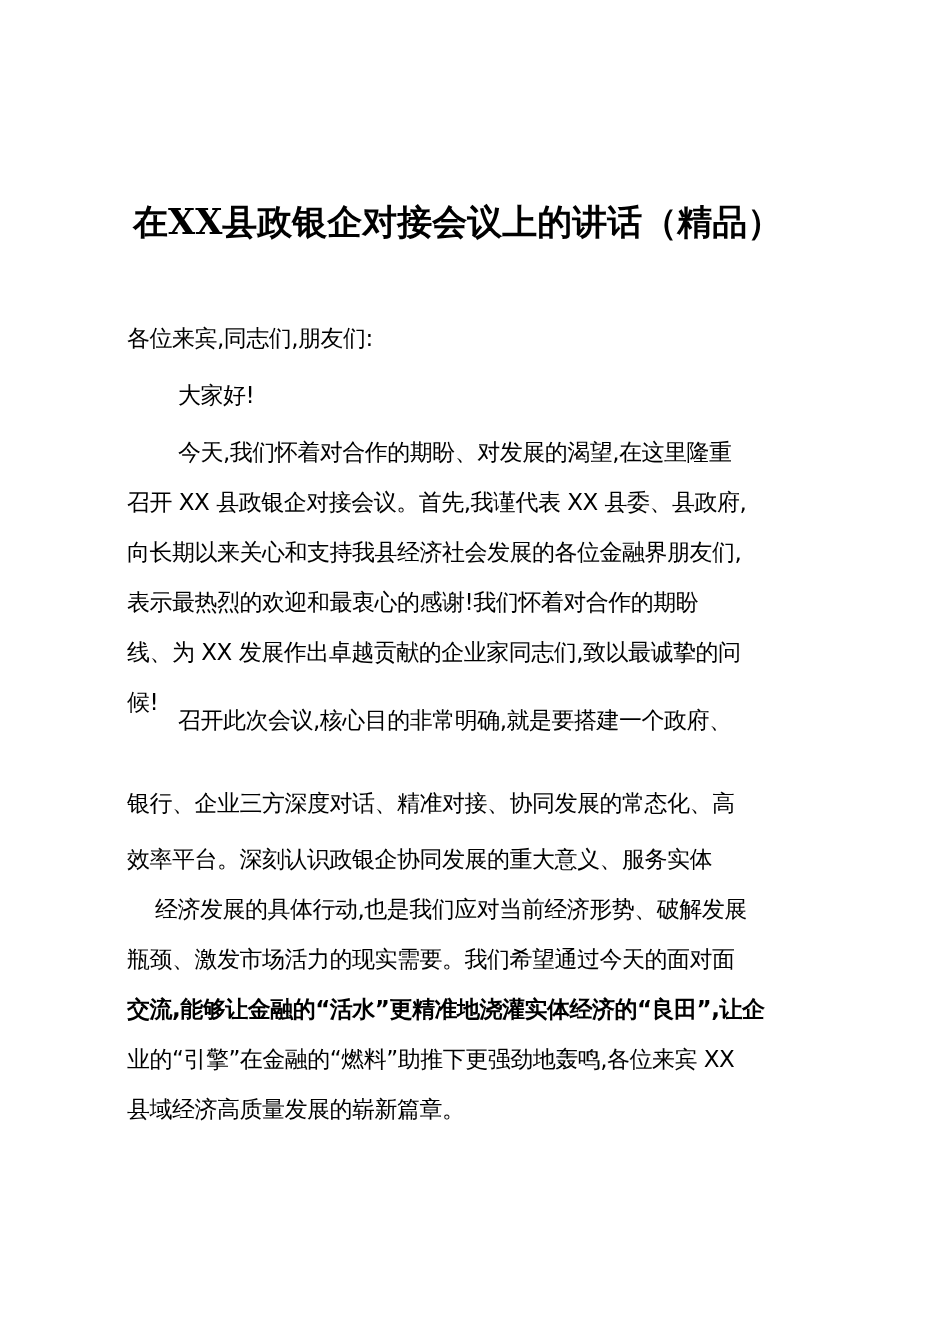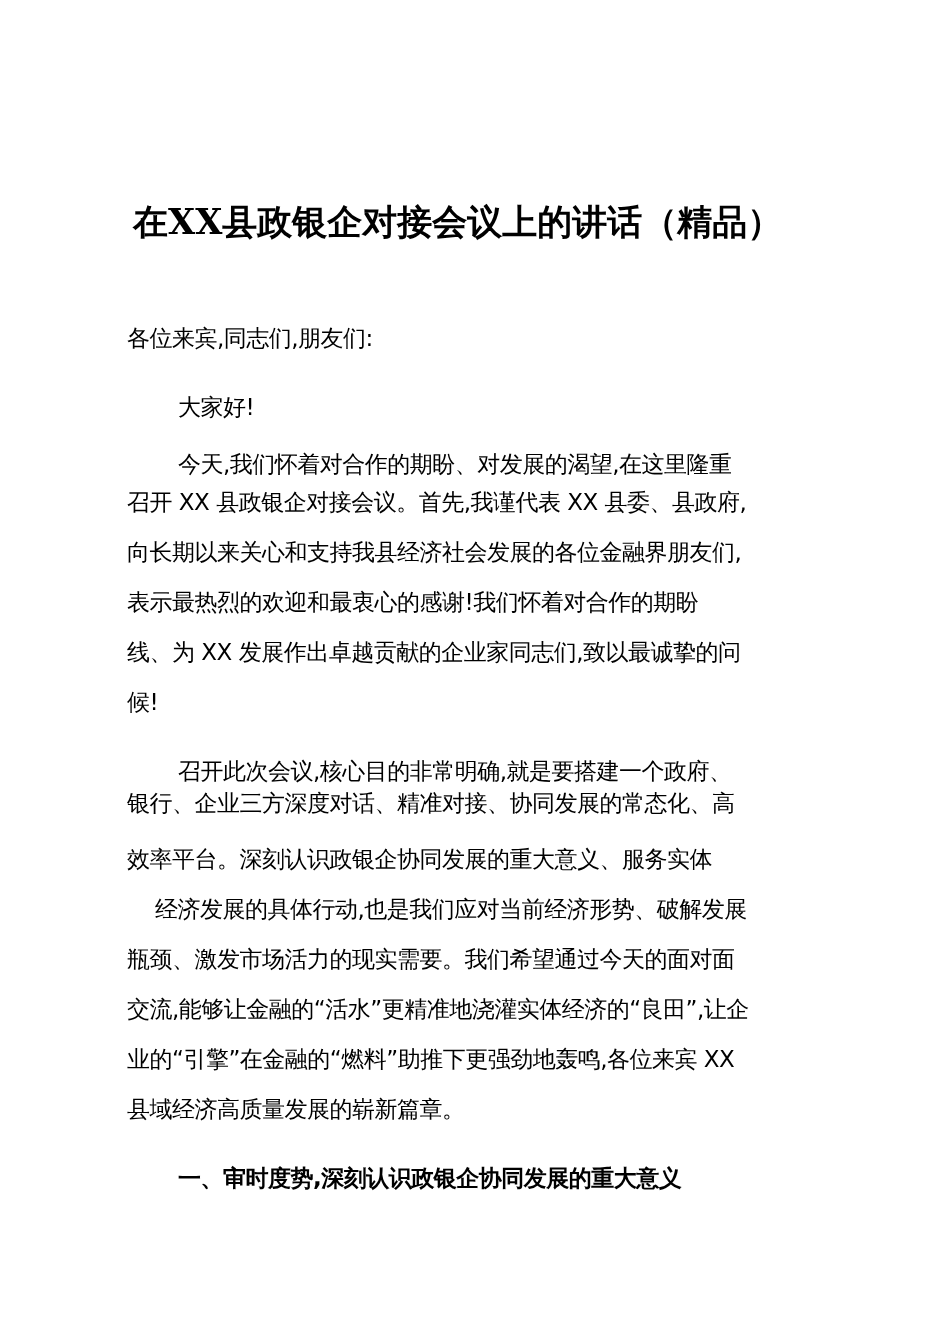--- a/index.html
+++ b/index.html
@@ -4,21 +4,21 @@
 <style>
   html, body { margin: 0; padding: 0; background: #ffffff; }
   body { width: 950px; height: 1344px; position: relative; overflow: hidden;
          font-family: "DejaVu Sans", "Liberation Sans", sans-serif; color: #000; }
   .page { position: absolute; left: 0; top: 0; width: 950px; height: 1344px; background: #fff; }
   .title { position: absolute; left: 133px; top: 196px; width: 720px;
            font-family: "DejaVu Serif", "Liberation Serif", serif; font-weight: bold;
            font-size: 35px; line-height: 52px; letter-spacing: 0px; white-space: nowrap; }
   .line { position: absolute; left: 127px; font-size: 23px; line-height: 36px;
           white-space: nowrap; letter-spacing: -0.5px; }
-  .indent { left: 178px; margin-top: 12px; }
+  .indent { left: 178px; }
   .heading { font-weight: bold; }
 </style>
 </head>
 <body>
 
 <div class="page">
   <div class="title">在XX县政银企对接会议上的讲话（精品）</div>
 
   <div class="line" style="top:320px;">各位来宾,同志们,朋友们:</div>
   <div class="line indent" style="top:377px;">大家好!</div>
@@ -26,24 +26,23 @@
   <div>
     <div class="line indent" style="top:434px;">今天,我们怀着对合作的期盼、对发展的渴望,在这里隆重</div>
     <div class="line" style="top:484px;">召开 XX 县政银企对接会议。首先,我谨代表 XX 县委、县政府,</div>
     <div class="line" style="top:534px;">向长期以来关心和支持我县经济社会发展的各位金融界朋友们,</div>
     <div class="line" style="top:584px;">表示最热烈的欢迎和最衷心的感谢!我们怀着对合作的期盼</div>
     <div class="line" style="top:634px;">线、为 XX 发展作出卓越贡献的企业家同志们,致以最诚挚的问</div>
     <div class="line" style="top:684px;">候!</div>
   </div>
 
   <div>
-    <div class="line indent" style="top:741px;text-align:right;">召开此次会议,核心目的非常明确,就是要搭建一个政府、</div>
+    <div class="line indent" style="top:702px;text-align:right;">召开此次会议,核心目的非常明确,就是要搭建一个政府、</div>
     <div class="line" style="top:785px;">银行、企业三方深度对话、精准对接、协同发展的常态化、高</div>
     <div class="line" style="top:841px;">效率平台。深刻认识政银企协同发展的重大意义、服务实体</div>
     <div class="line" style="top:891px;margin-left:28px;">经济发展的具体行动,也是我们应对当前经济形势、破解发展</div>
     <div class="line" style="top:941px;">瓶颈、激发市场活力的现实需要。我们希望通过今天的面对面</div>
-    <div class="line" style="top:991px;">交流,能够让金融的“活水”更精准地浇灌实体经济的“良田”,让企</div>
+    <div class="line" style="top:991px;font-weight:bold;">交流,能够让金融的“活水”更精准地浇灌实体经济的“良田”,让企</div>
     <div class="line" style="top:1041px;">业的“引擎”在金融的“燃料”助推下更强劲地轰鸣,各位来宾 XX</div>
     <div class="line" style="top:1091px;">县域经济高质量发展的崭新篇章。</div>
   </div>
 
-  <div class="line indent heading" style="top:1148px;">一、审时度势,深刻认识政银企协同发展的重大意义</div>
 </div>
 
 </body></html>

